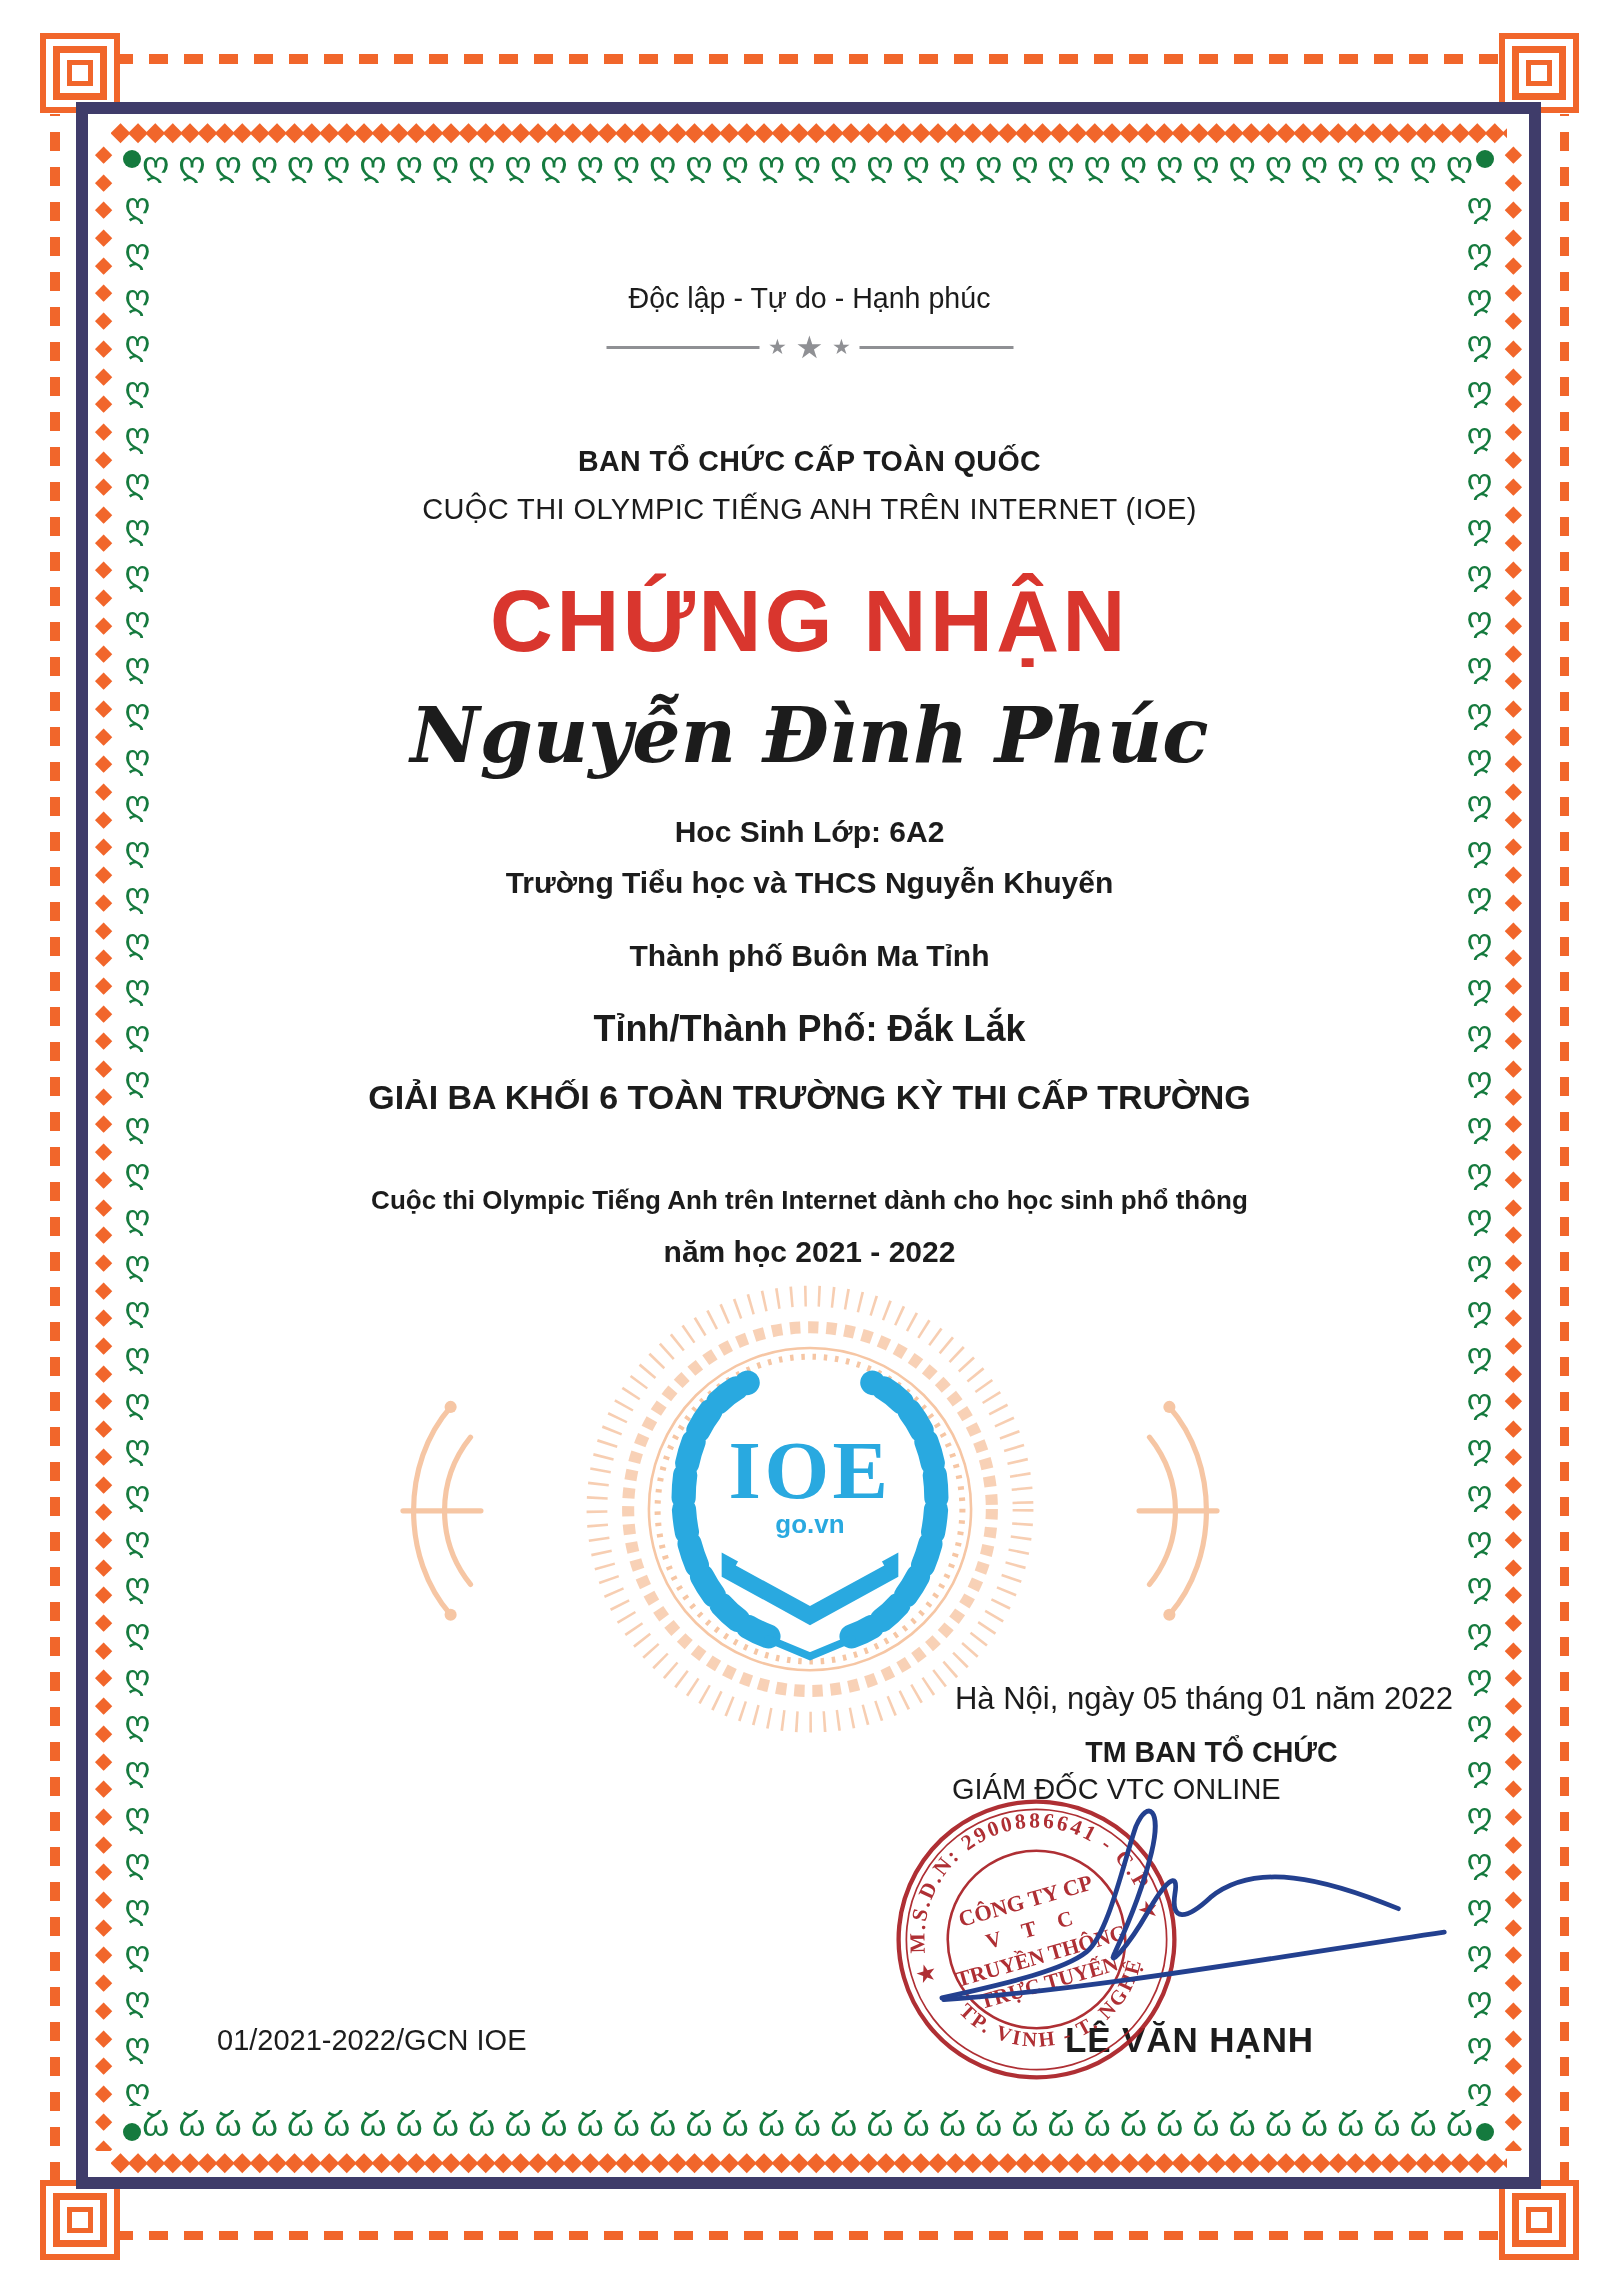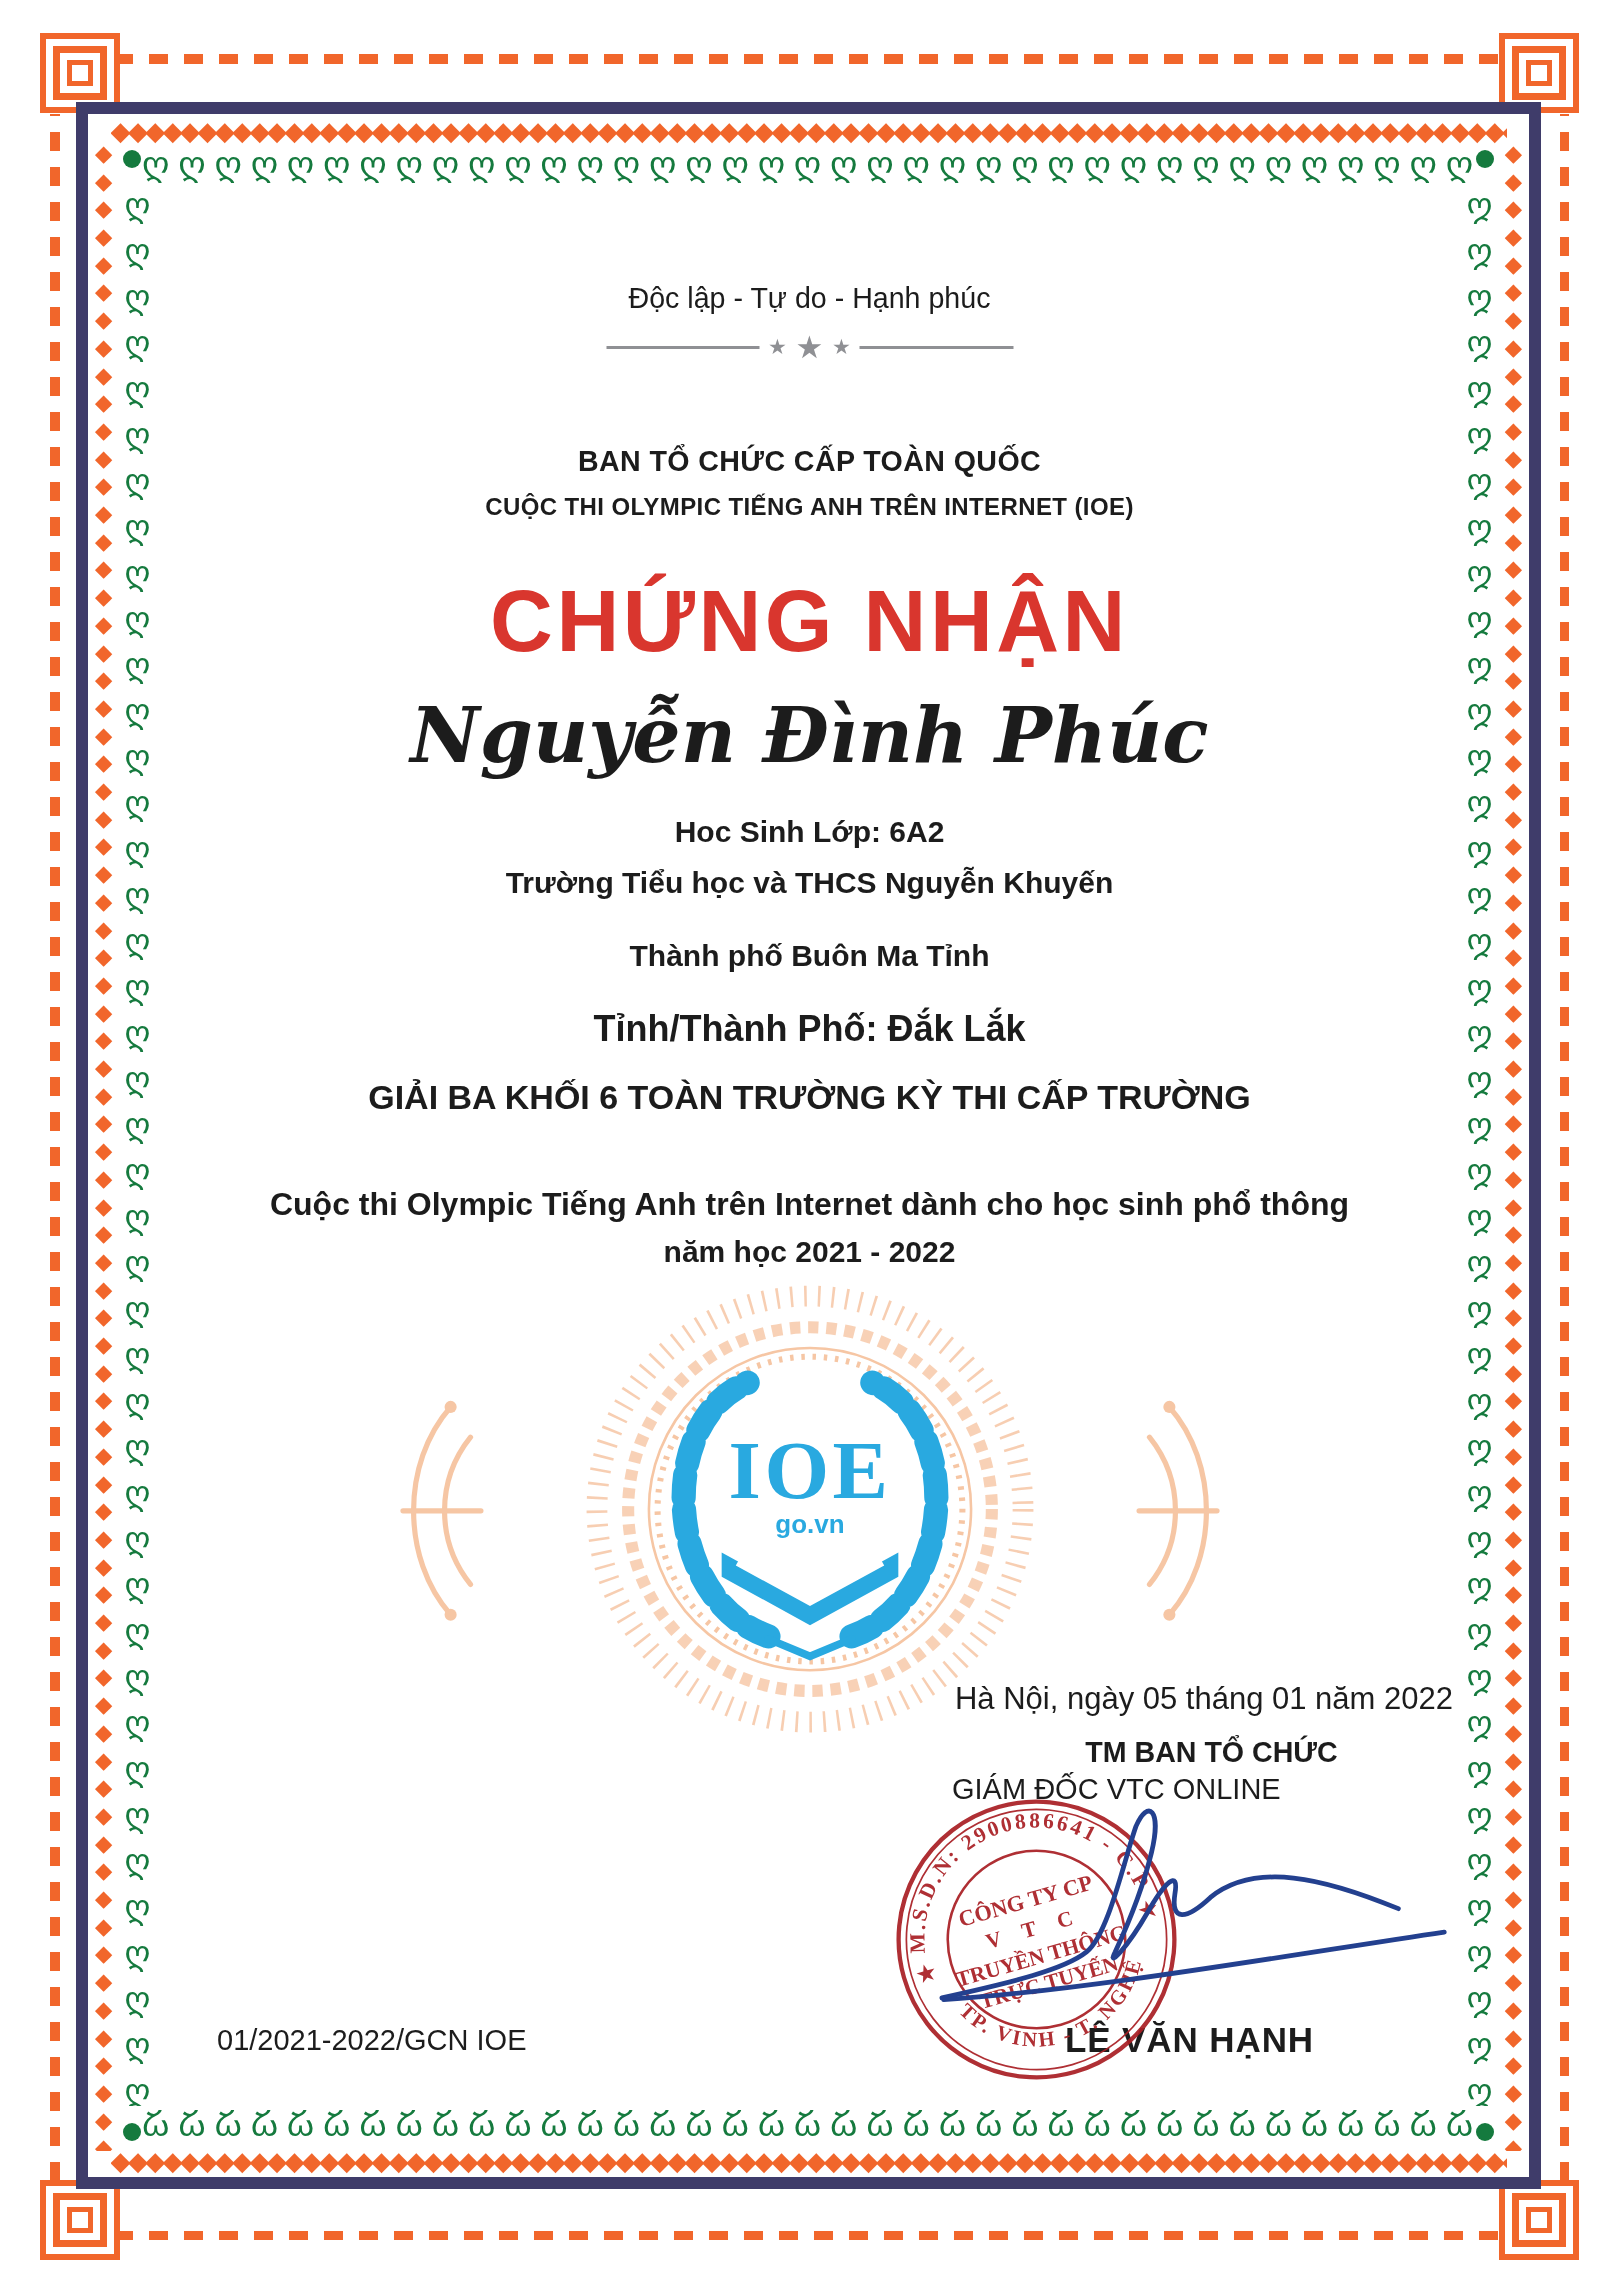--- a/index.html
+++ b/index.html
@@ -48,30 +48,30 @@
   
   .txt{position:absolute;left:173px;right:173px;text-align:center;line-height:1.15;z-index:10;}
   .nat-title{top:235px;font-size:32px;font-weight:bold;letter-spacing:0.4px;}
   .nat-motto{top:282px;font-size:28.6px;}
   .divider{position:absolute;top:332px;left:50%;transform:translateX(-50%);width:407px;
     display:flex;align-items:center;justify-content:center;gap:8.7px;z-index:10;color:var(--gray);}
   .divider .line{flex:1;height:2.6px;background:var(--gray);}
   .divider .st{font-family:"DejaVu Sans",sans-serif;font-size:21px;line-height:21px;}
   .divider .st.big{font-size:31px;line-height:31px;}
   .org1{top:445px;font-size:28.6px;font-weight:bold;letter-spacing:0.4px;}
-  .org2{top:493px;font-size:24px;font-weight:bold;letter-spacing:0.4px;text-align:center;}
+  .org2{top:493px;font-size:29px;font-weight:normal;letter-spacing:0.4px;text-align:center;}
   .cert-title{top:571px;font-size:87px;font-weight:bold;color:var(--red);letter-spacing:3.5px;}
   .recipient{top:692px;font-size:76px;font-weight:bold;font-style:italic;
     font-family:"DejaVu Serif","Liberation Serif",serif;}
   .class-line{top:815px;font-size:30px;font-weight:bold;}
   .school-line{top:866px;font-size:30px;font-weight:bold;}
   .city-line{top:939px;font-size:30px;font-weight:bold;}
   .prov-line{top:1008px;font-size:36px;font-weight:bold;}
   .award-line{top:1078px;font-size:34px;font-weight:bold;}
-  .ev1{top:1186px;font-size:32px;font-weight:bold;}
+  .ev1{top:1186px;font-size:26px;font-weight:bold;}
   .ev2{top:1235px;font-size:30px;font-weight:bold;}
 
   
   .medallion{position:absolute;left:377px;top:1277px;width:866px;height:485px;z-index:3;}
 
   
   .date-line{position:absolute;top:1681px;left:916px;width:537px;text-align:right;
     font-size:31px;white-space:nowrap;z-index:7;}
   .tm-line{position:absolute;top:1736px;left:952px;width:519px;text-align:center;
     font-size:28.6px;font-weight:bold;z-index:7;}

